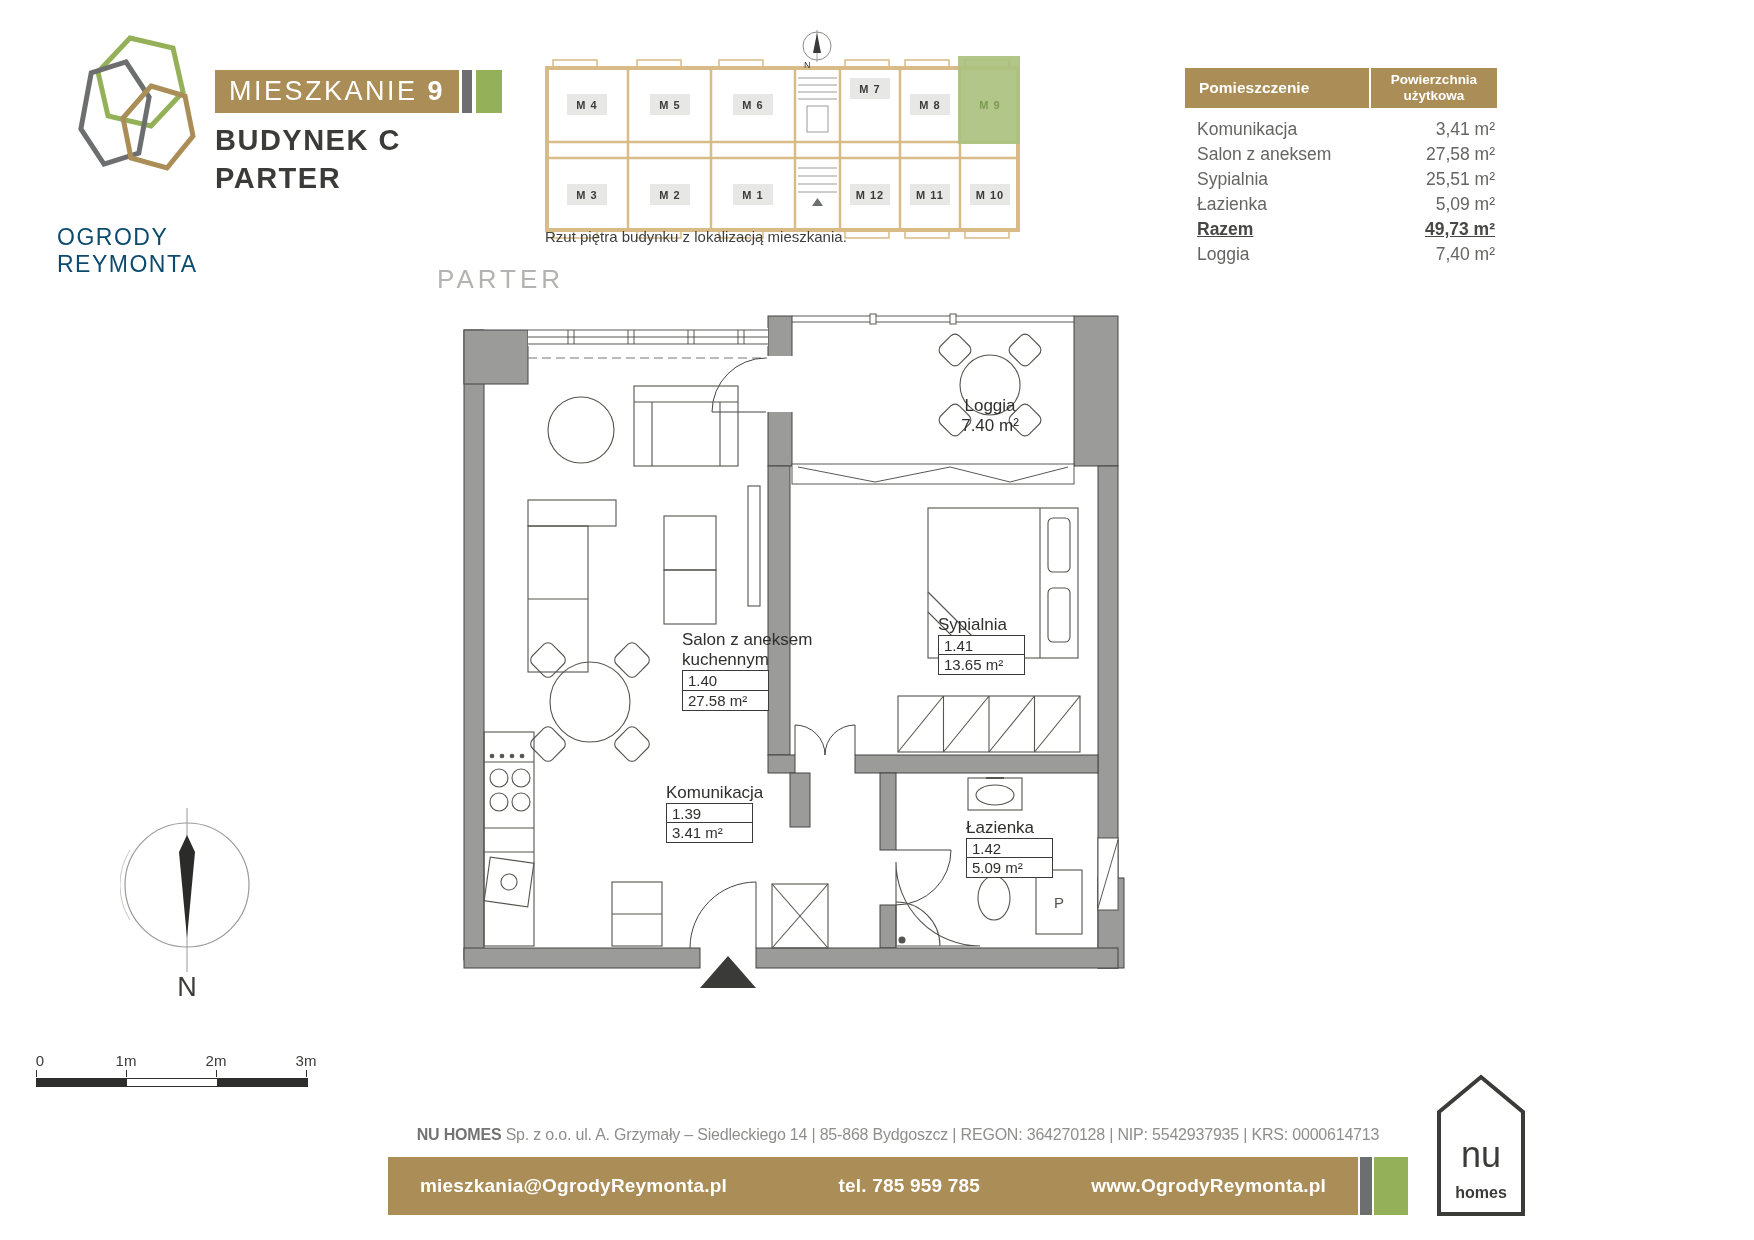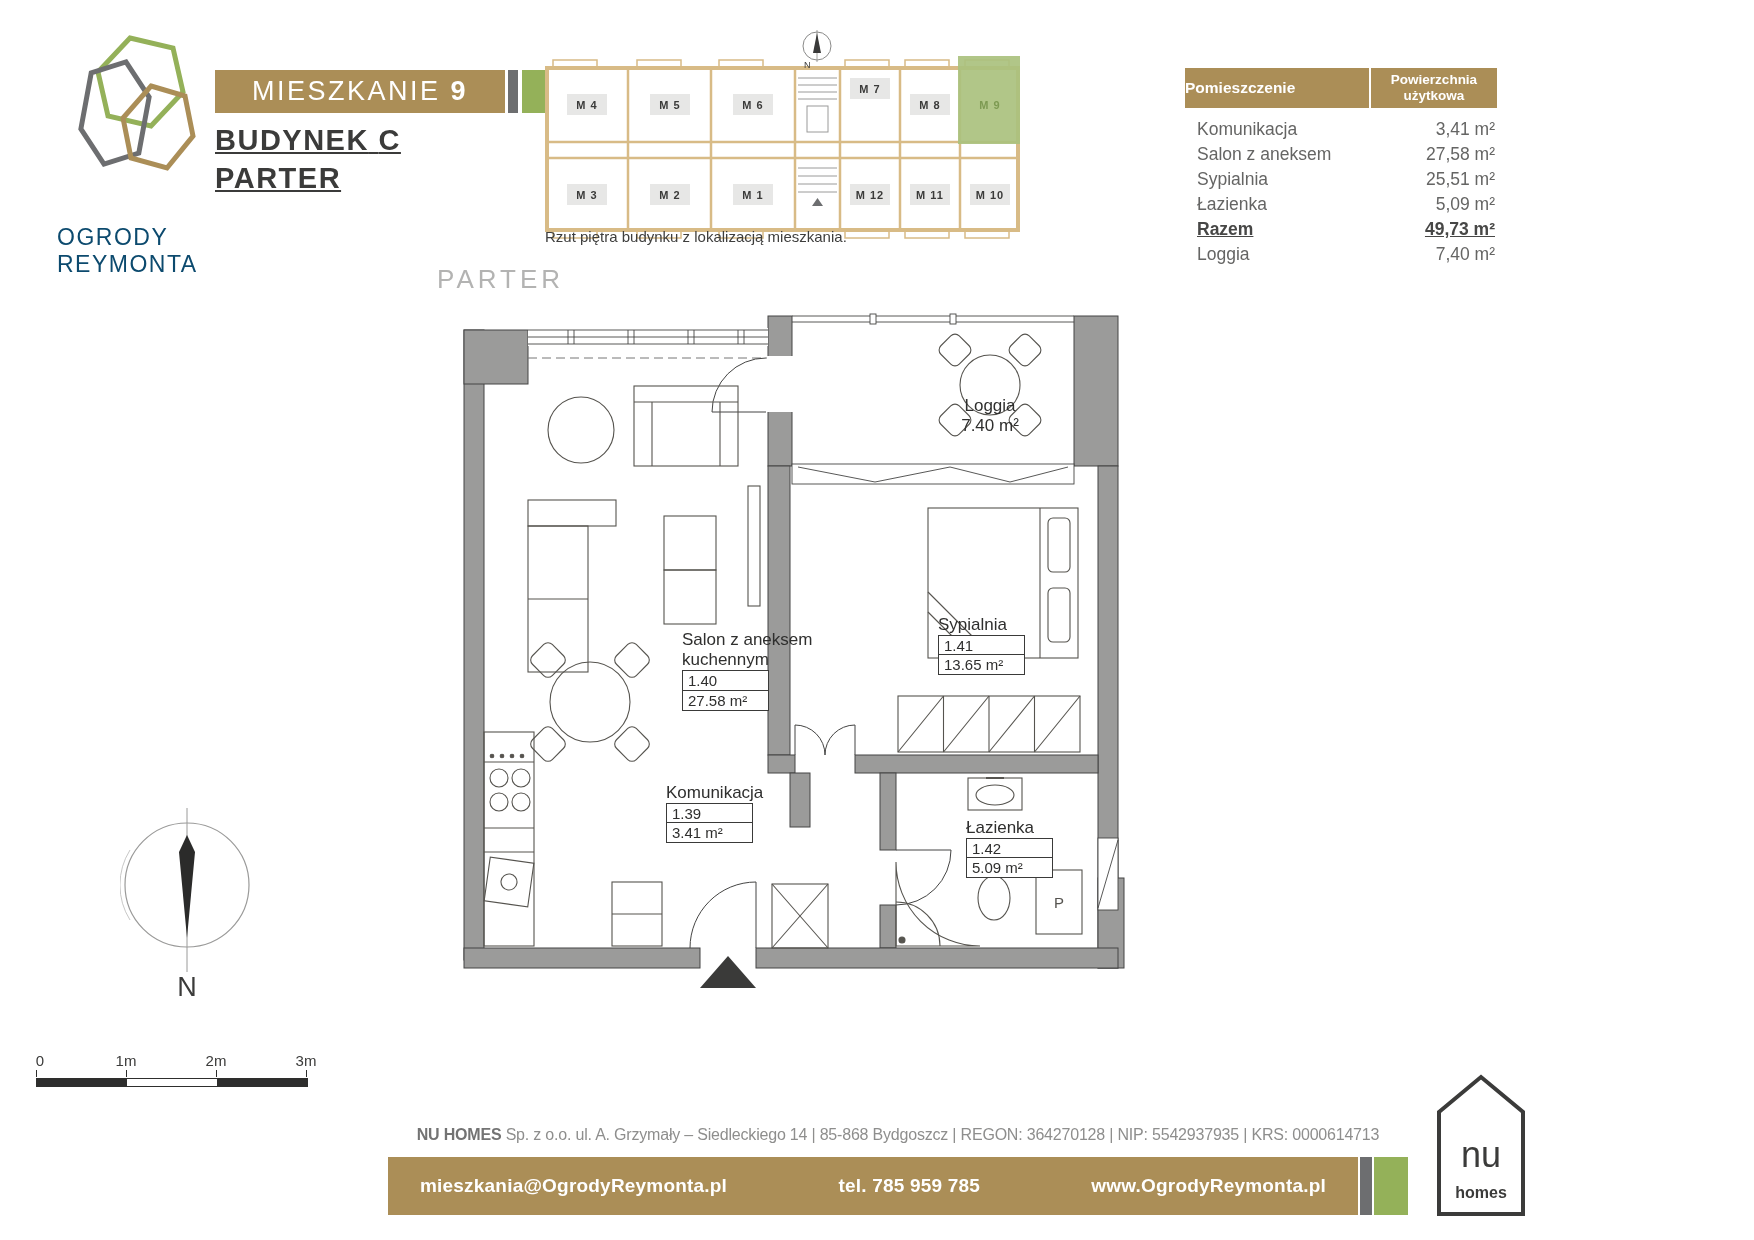--- a/index.html
+++ b/index.html
@@ -8,41 +8,41 @@
     background:#ffffff;font-family:"Liberation Sans",sans-serif;
     -webkit-font-smoothing:antialiased;
   }
   .abs{position:absolute;}
 
   
   .brand-text{left:57px;top:188px;color:#0c4a6e;font-weight:normal;
     font-size:23px;letter-spacing:1.5px;line-height:27px;margin-top:36px;}
   .title-row{left:215px;top:70px;height:43px;display:flex;align-items:stretch;}
   .title-banner{background:#ab8e57;color:#fff;display:flex;align-items:center;
-    padding:0 37px;font-size:27px;letter-spacing:2.5px;white-space:nowrap;}
+    padding:0 14px;font-size:27px;letter-spacing:2.5px;white-space:nowrap;}
   .title-banner b{margin-left:10px;font-weight:bold;}
   .stripe-gray{width:10px;background:#6d6e70;margin-left:3px;}
   .stripe-green{width:26px;background:#94b159;margin-left:4px;}
-  .subtitle{left:215px;color:#3b3b3a;font-weight:bold;font-size:29px;letter-spacing:1.5px;text-decoration:underline;}
+  .subtitle{left:215px;color:#3b3b3a;font-weight:bold;font-size:29px;letter-spacing:1.5px;}
   .subtitle b{font-weight:bold;}
 
   
   .overview{left:545px;top:28px;width:475px;height:240px;}
   .ov-caption{left:0;top:200px;width:100%;text-align:left;
     font-size:15px;color:#3e3e3d;}
   .chip{position:absolute;width:40px;height:21px;background:#e7e7e6;
     color:#3b3b3a;font-size:11px;font-weight:bold;display:flex;
     align-items:center;justify-content:center;letter-spacing:1px;}
   .chip.hl{background:transparent;color:#7d9a52;}
 
   
   .area-table{left:1185px;top:68px;width:312px;}
   .at-head{display:flex;gap:2px;}
   .at-h1{width:184px;height:40px;background:#ab8e57;color:#fff;font-weight:bold;
-    font-size:15.5px;display:flex;align-items:center;box-sizing:border-box;}
+    font-size:15.5px;display:flex;align-items:center;padding-left:14px;box-sizing:border-box;}
   .at-h2{flex:1;height:40px;background:#ab8e57;color:#fff;font-weight:bold;
     font-size:13.5px;display:flex;flex-direction:column;align-items:center;
     justify-content:center;line-height:1.2;text-align:center;}
   .at-rows{padding-top:9px;}
   .at-row{display:flex;height:25px;align-items:center;font-size:17.5px;color:#656564;}
   .at-row .rn{padding-left:12px;}
   .at-row .rv{margin-left:auto;padding-right:2px;}
   .at-row.bold{font-weight:bold;color:#474746;text-decoration:underline;}
 
   

